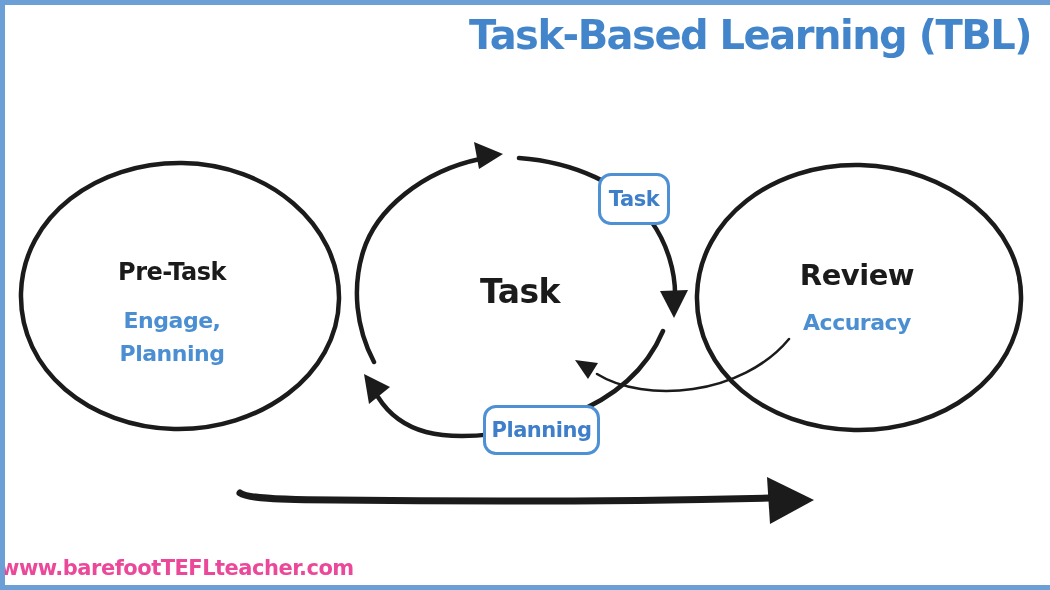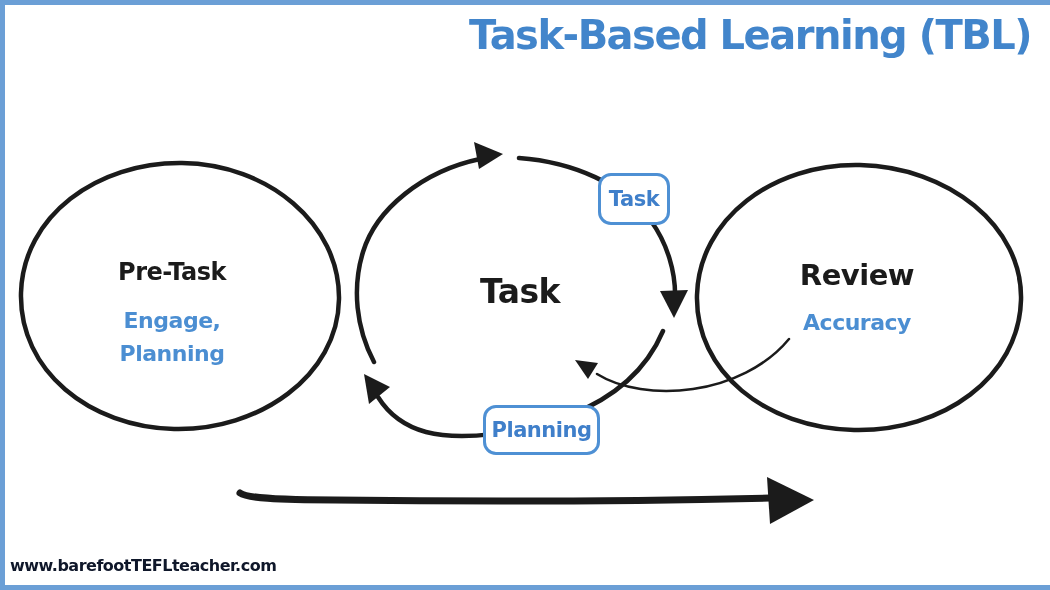--- a/index.html
+++ b/index.html
@@ -25,21 +25,21 @@
   .review-sub1{left:737px;top:310px;width:240px;}
   .step-box{
     box-sizing:border-box;background:#ffffff;border:3px solid #4e90d4;border-radius:13px;
     display:flex;align-items:center;justify-content:center;
     font-weight:bold;color:#3f7fca;font-size:21px;letter-spacing:-0.5px;z-index:3;
   }
   .step-presentation{left:347px;top:193px;width:160px;height:49px;}
   .step-task{left:598px;top:173px;width:72px;height:52px;}
   .step-planning{left:483px;top:405px;width:117px;height:50px;}
   .watermark{
-    left:10px;top:556px;font-size:16px;font-weight:bold;letter-spacing:-0.5px;color:#0f172a;z-index:4;
+    left:0;top:556px;font-size:21px;font-weight:bold;letter-spacing:-0.5px;color:#ec4899;z-index:4;
   }
 </style>
 </head>
 <body>
 
 <div class="canvas">
 
   <svg class="strokes" width="1050" height="590" viewBox="0 0 1050 590" aria-hidden="true">
 
     <g>

